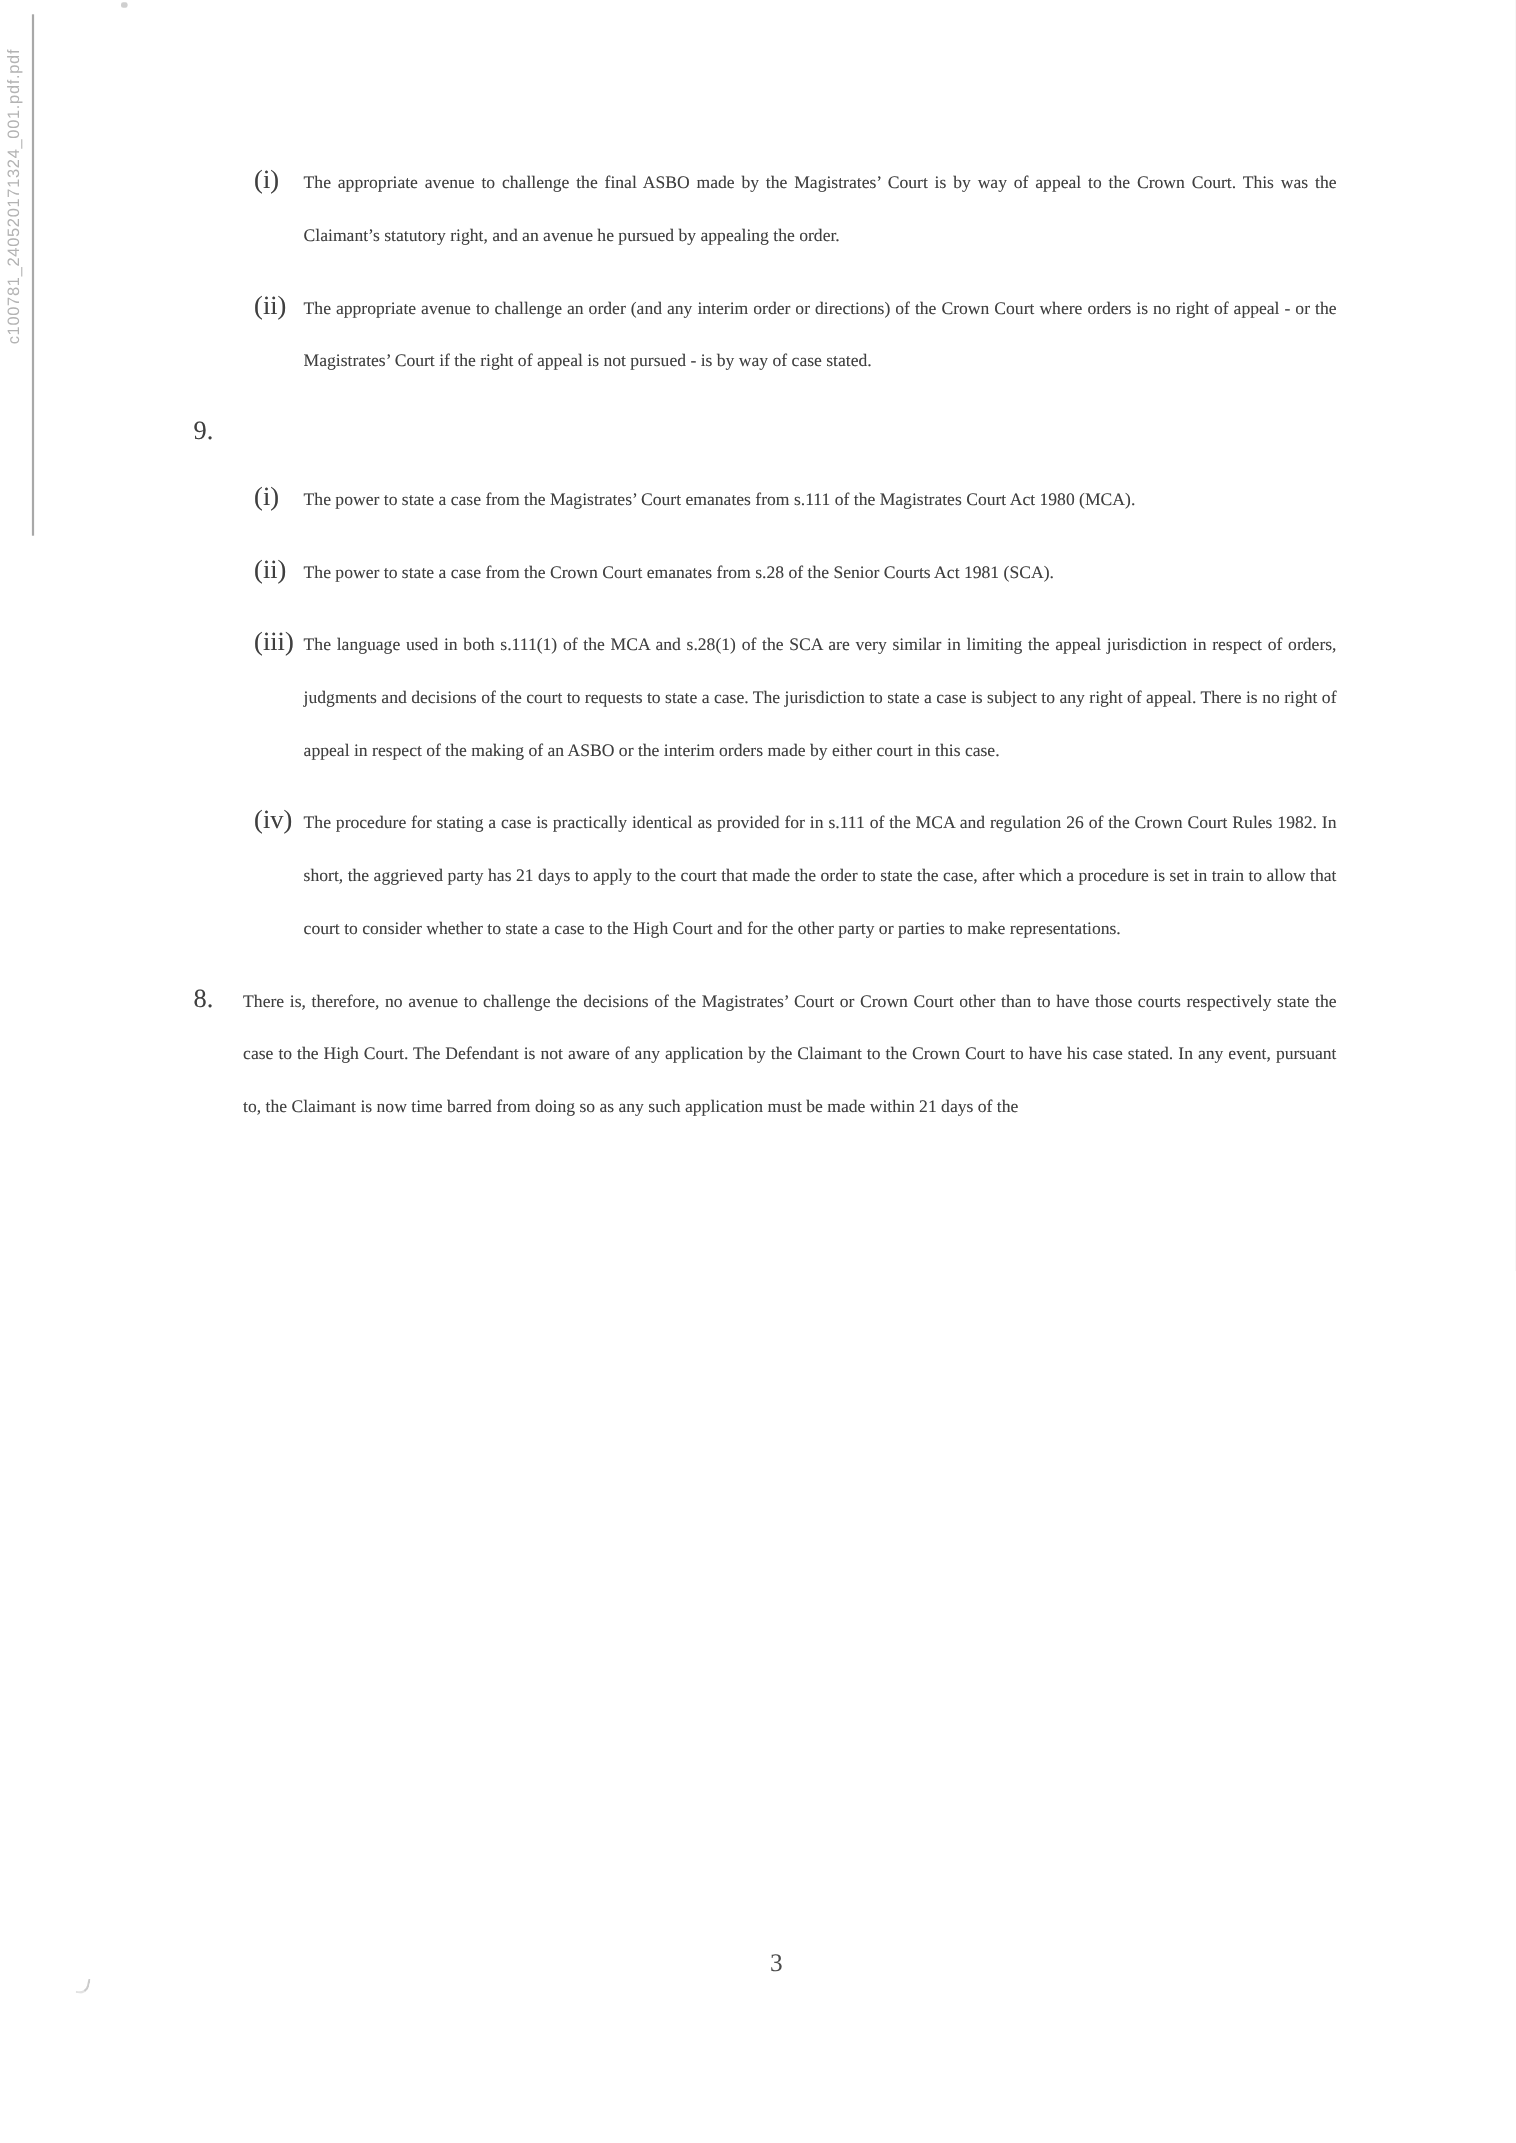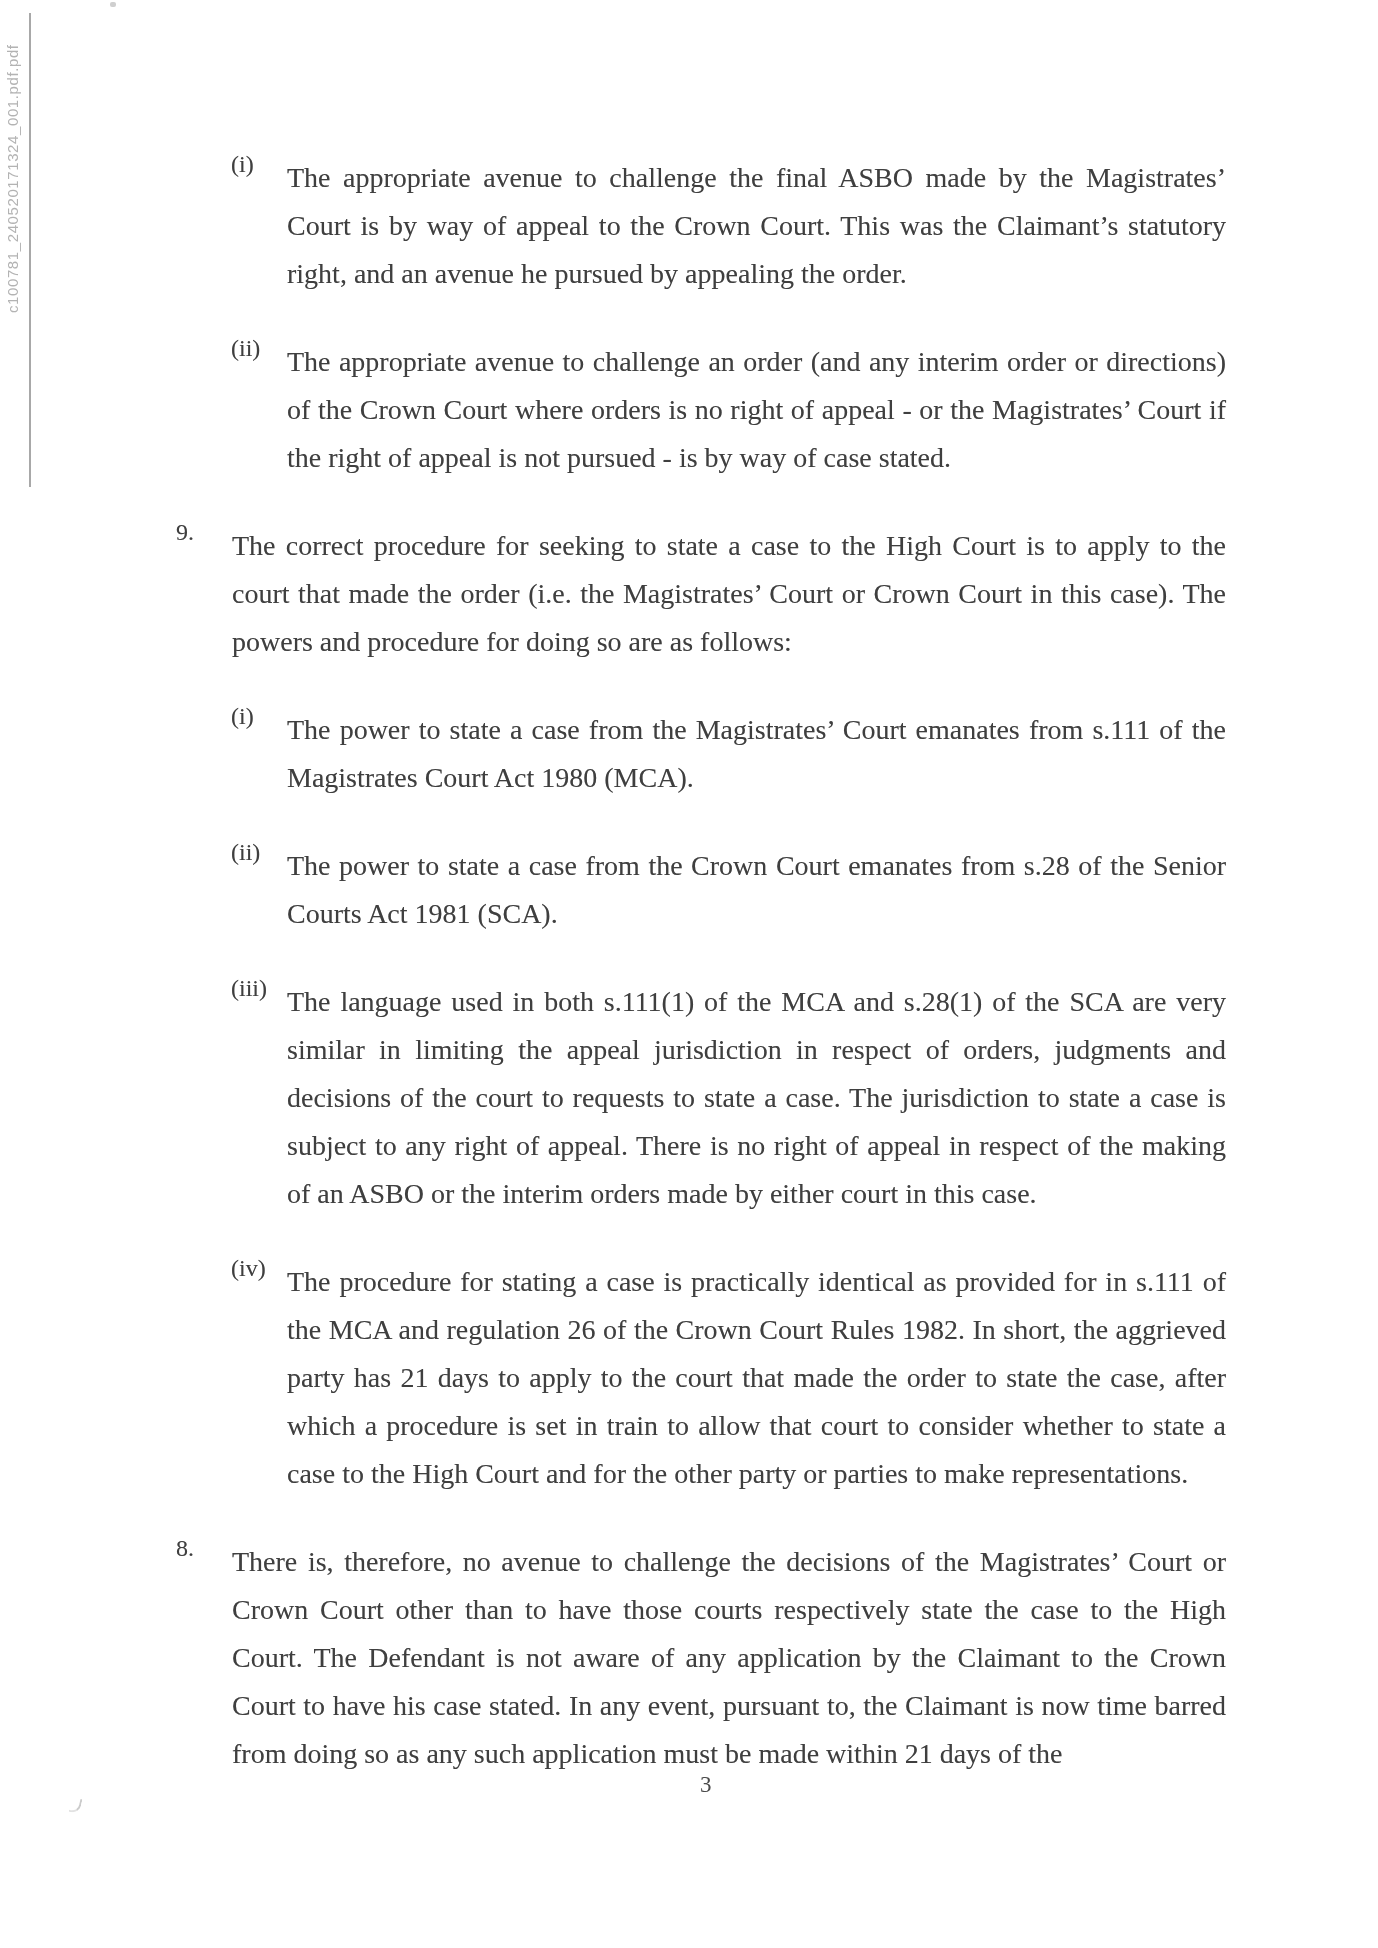--- a/index.html
+++ b/index.html
@@ -47,22 +47,22 @@
     top: 140px;
     left: 0;
     width: 100%;
     text-shadow: 0 0 0.6px rgba(70, 70, 70, 0.35);
   }
   .row { display: flex; align-items: flex-start; margin: 0 0 12px 0; }
   .marker { font-size: 24px; line-height: 48px; flex: none; }
   .row.sub  .marker { margin-left: 231px; width: 42px; }
   .row.main .marker { margin-left: 176px; width: 42px; }
   .text {
-    margin: 14px;
-    font-size: 28px;
+    margin: 3px;
+    font-size: 16px;
     line-height: 48px;
     text-align: justify;
     flex: none;
   }
   .row.sub  .text { width: 939px; }
   .row.main .text { width: 994px; }
   .page-number {
     position: absolute;
     top: 1772px;
     left: 700px;
@@ -99,21 +99,20 @@
       <p class="text">The appropriate avenue to challenge the final ASBO made by the Magistrates’ Court is by way of appeal to the Crown Court. This was the Claimant’s statutory right, and an avenue he pursued by appealing the order.</p>
     </div>
 
     <div class="row sub">
       <span class="marker">(ii)</span>
       <p class="text">The appropriate avenue to challenge an order (and any interim order or directions) of the Crown Court where orders is no right of appeal - or the Magistrates’ Court if the right of appeal is not pursued - is by way of case stated.</p>
     </div>
 
     <div class="row main">
       <span class="marker">9.</span>
-      <p class="text">The correct procedure for seeking to state a case to the High Court is to apply to the court that made the order (i.e. the Magistrates’ Court or Crown Court in this case). The powers and procedure for doing so are as follows:</p>
     </div>
 
     <div class="row sub">
       <span class="marker">(i)</span>
       <p class="text">The power to state a case from the Magistrates’ Court emanates from s.111 of the Magistrates Court Act 1980 (MCA).</p>
     </div>
 
     <div class="row sub">
       <span class="marker">(ii)</span>
       <p class="text">The power to state a case from the Crown Court emanates from s.28 of the Senior Courts Act 1981 (SCA).</p>

